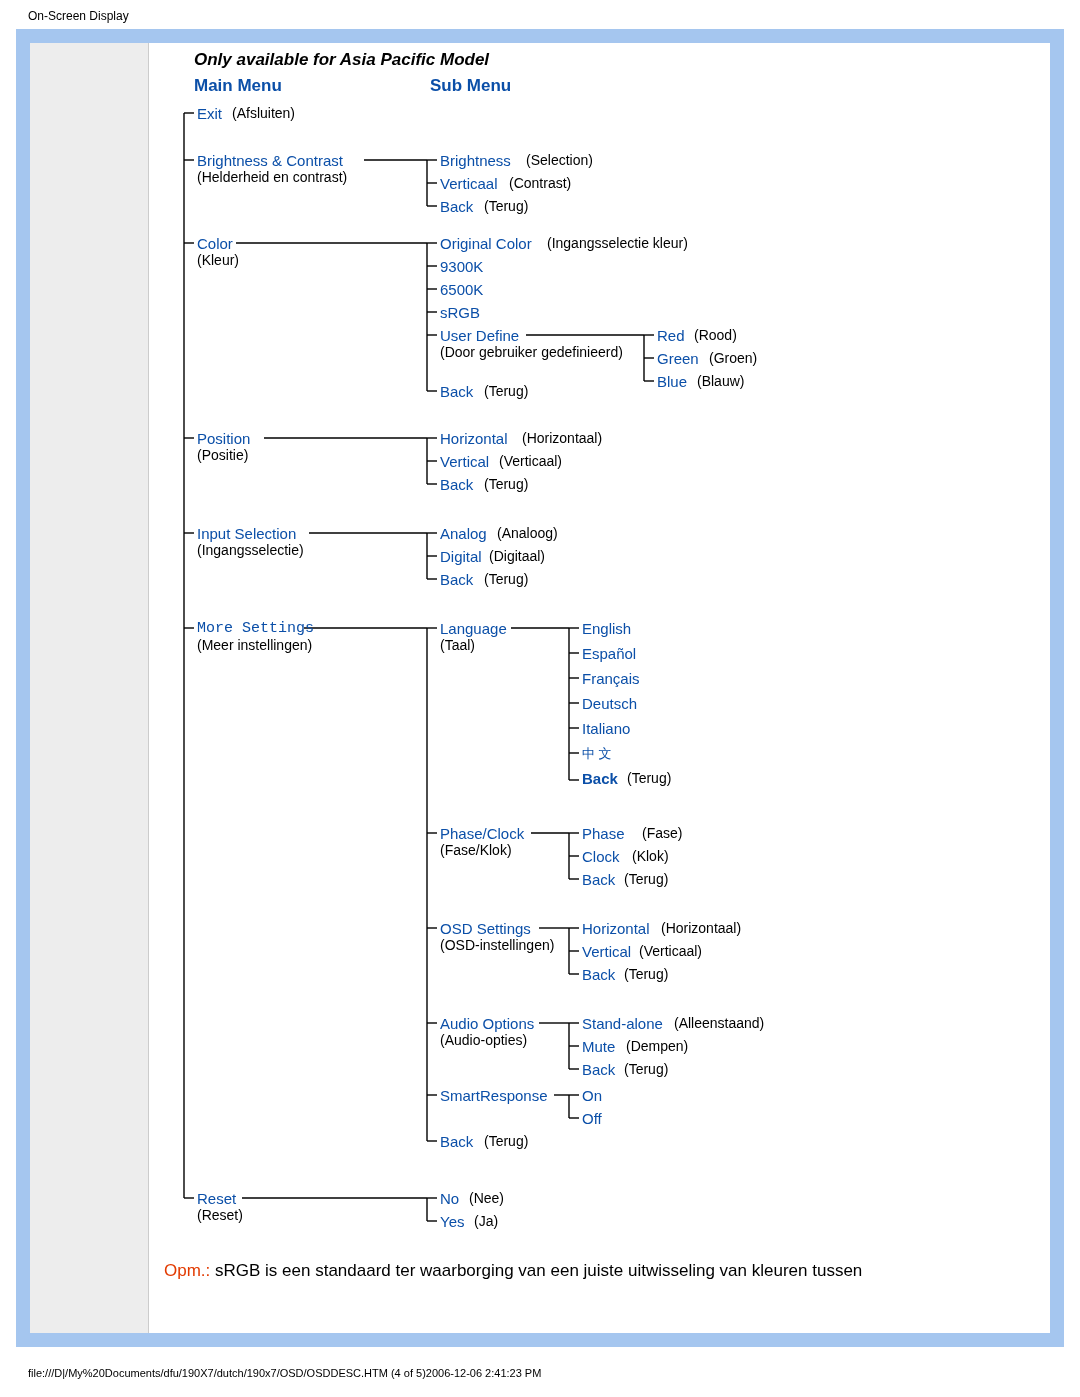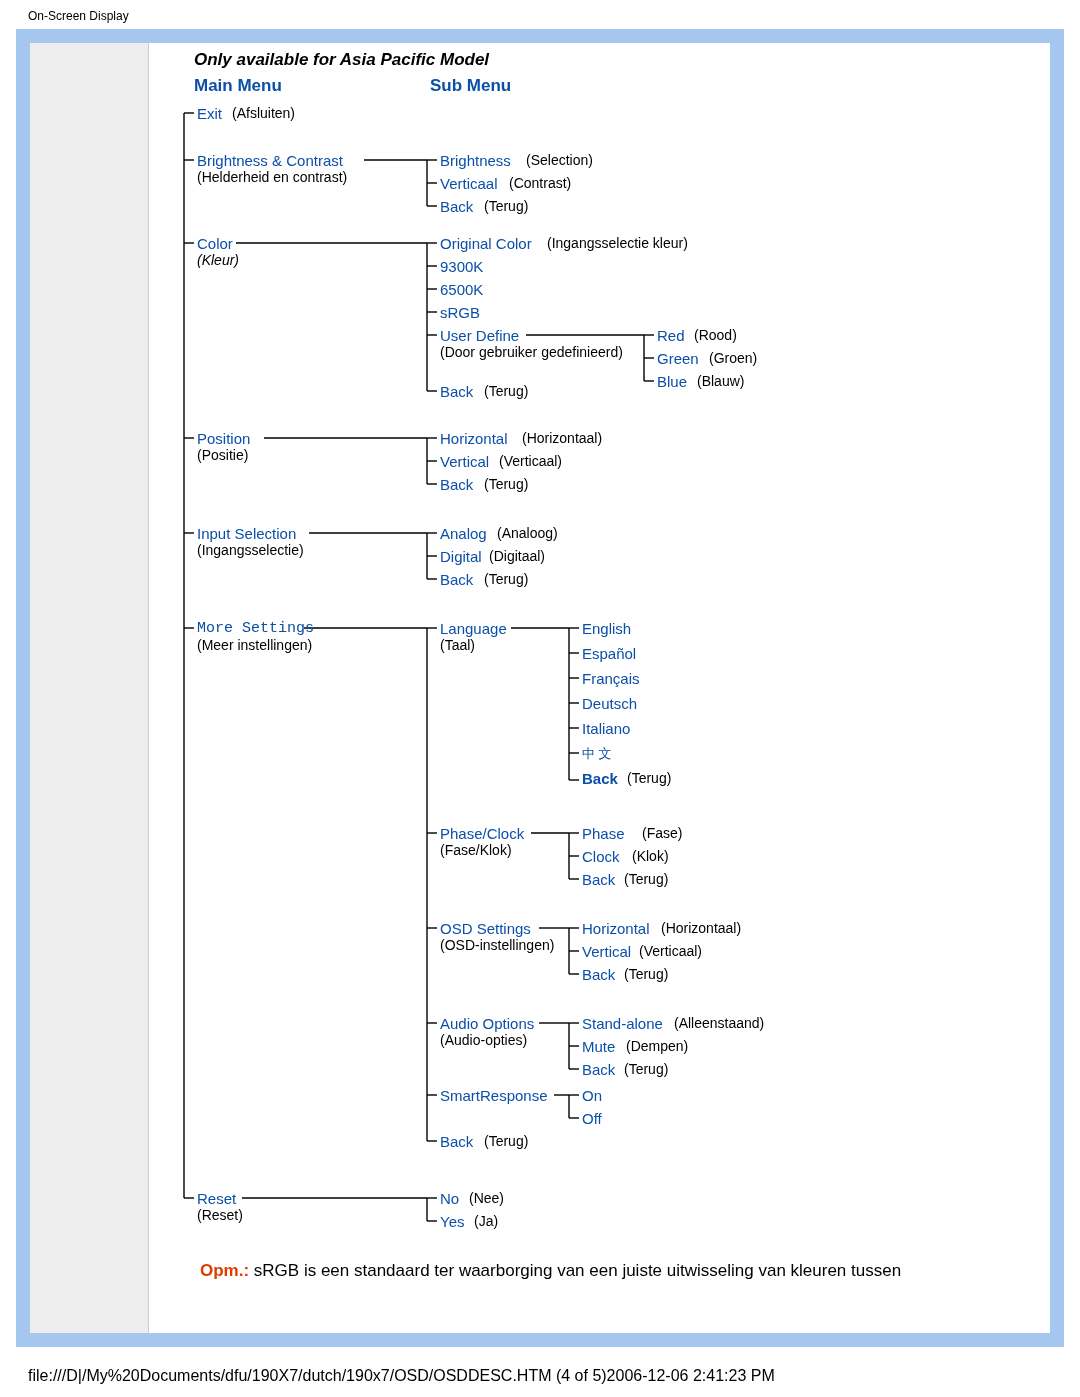--- a/index.html
+++ b/index.html
@@ -9,22 +9,22 @@
   .frame-inner{display:flex;min-height:1290px;}
   .left-gutter{width:118px;background:#EDEDED;border-right:1px solid #ccc;}
   .content{flex:1;background:#fff;position:relative;}
   .diagram{position:relative;width:760px;height:1240px;margin-left:15px;}
   .lbl{position:absolute;white-space:nowrap;font-size:15px;line-height:17px;}
   .blue{color:#0B4FA8;}
   .hdr{color:#0B4FA8;font-weight:bold;font-size:17px;}
   .ital{font-style:italic;font-weight:bold;color:#000;font-size:17px;}
   .trans{color:#000;font-size:14px;}
   .note-line{position:absolute;font-size:17px;color:#000;left:0;width:780px;}
-  .note-red{color:#E23A00;font-weight:bold;margin-left:36px;}
-  .footer{font-size:16px;color:#000;padding:20px 0 12px 28px;}
+  .note-red{color:#E23A00;font-weight:normal;}
+  .footer{font-size:11px;color:#000;padding:20px 0 12px 28px;}
   svg{position:absolute;left:0;top:0;pointer-events:none;}
   .tick{stroke:#000;stroke-width:1.4;fill:none;}
 </style>
 </head>
 <body>
 
 <div class="page">
   <div class="top-title">On-Screen Display</div>
 
   <div class="frame-outer">
@@ -130,21 +130,21 @@
             <path class="tick" d="M263 1178 h10"></path>
           </svg>
 
           <div class="lbl blue" style="left:33px;top:62px;">Exit</div>
           <div class="lbl trans" style="left:68px;top:62px;">(Afsluiten)</div>
 
           <div class="lbl blue" style="left:33px;top:109px;">Brightness &amp;  Contrast</div>
           <div class="lbl trans" style="left:33px;top:126px;">(Helderheid en contrast)</div>
 
           <div class="lbl blue" style="left:33px;top:192px;">Color</div>
-          <div class="lbl trans" style="left:33px;top:209px;font-style:italic;">(Kleur)</div>
+          <div class="lbl trans" style="left:33px;top:209px;">(Kleur)</div>
 
           <div class="lbl blue" style="left:33px;top:387px;">Position</div>
           <div class="lbl trans" style="left:33px;top:404px;">(Positie)</div>
 
           <div class="lbl blue" style="left:33px;top:482px;">Input Selection</div>
           <div class="lbl trans" style="left:33px;top:499px;">(Ingangsselectie)</div>
 
           <div class="lbl blue" style="left:33px;top:577px;font-family:Liberation Mono, monospace;">More Settings</div>
           <div class="lbl trans" style="left:33px;top:594px;">(Meer instellingen)</div>
 

